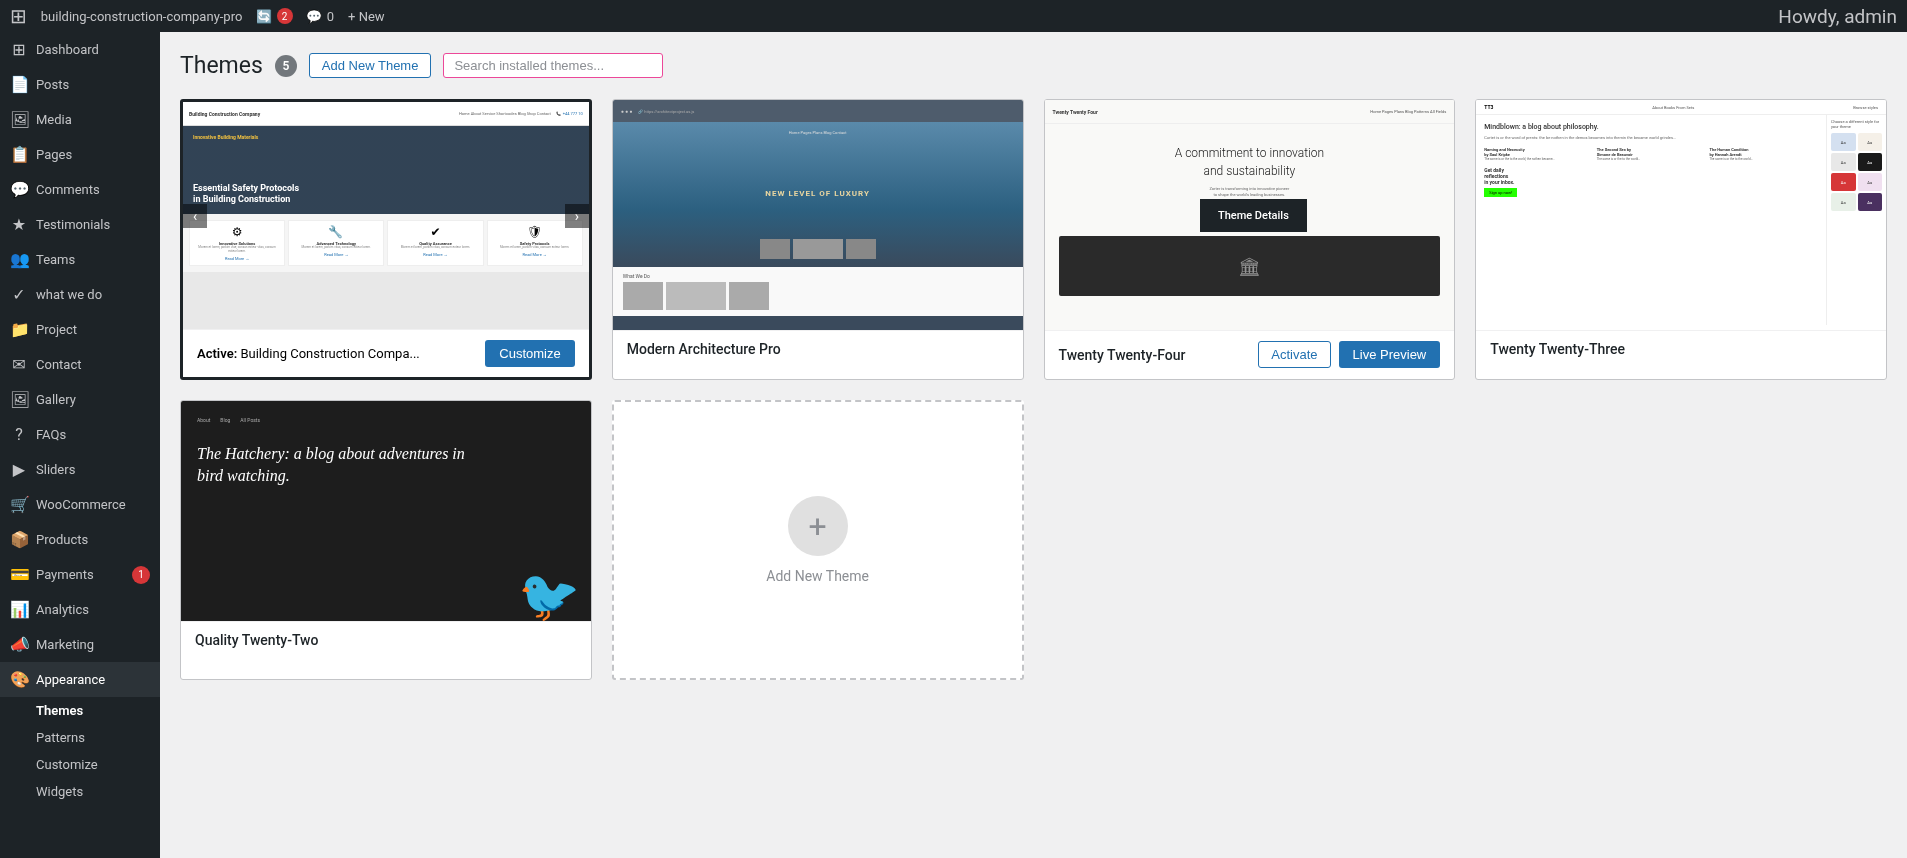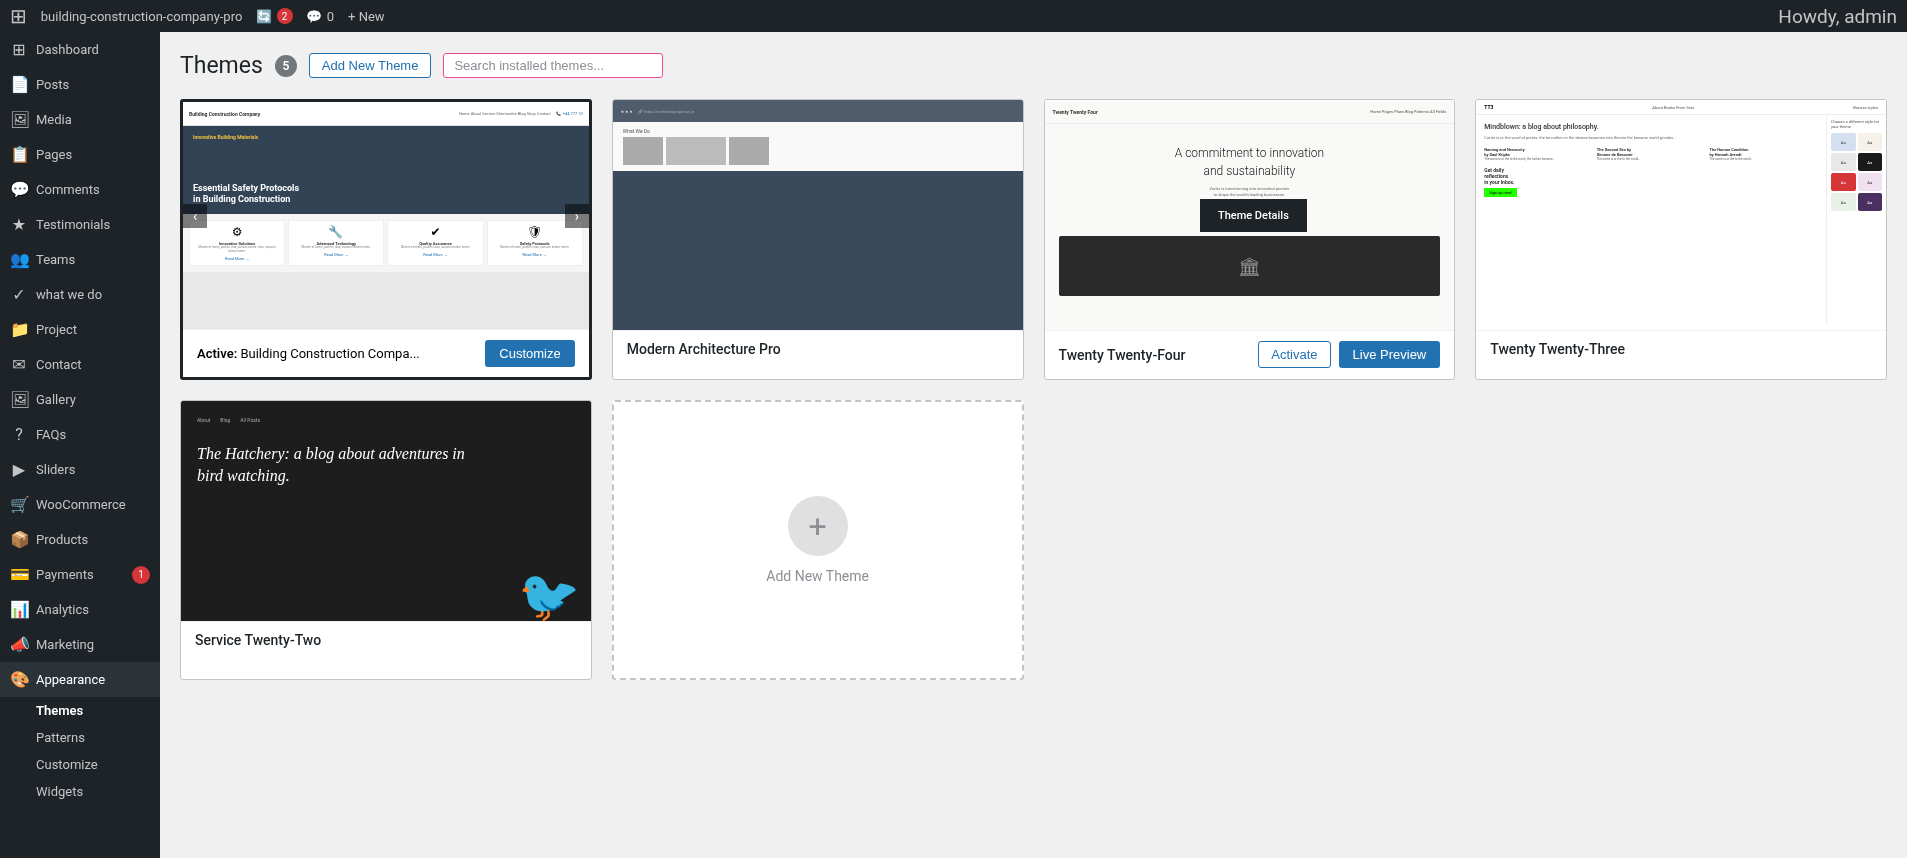--- a/index.html
+++ b/index.html
@@ -443,20 +443,29 @@
           <div class="theme-overlay">
             <button class="overlay-btn overlay-btn-details">Theme Details</button>
             <button class="overlay-btn overlay-btn-activate">Activate</button>
             <button class="overlay-btn overlay-btn-live">Live Preview</button>
           </div>
           <div style="width:100%;height:100%;background:#3a4a5c;overflow:hidden;">
             <div style="background:rgba(255,255,255,0.1);height:22px;display:flex;align-items:center;padding:0 8px;gap:6px;">
               <span style="font-size:5px;color:#ccc;">● ● ●</span>
               <span style="font-size:4px;color:#aaa;">🔗 https://architectprojext.as.js</span>
             </div>
+            <div style="background:linear-gradient(180deg,#5a8aab 0%,#2c6080 60%,#3a4a5c 100%);height:145px;display:flex;flex-direction:column;align-items:center;justify-content:center;position:relative;">
+              <div style="position:absolute;top:8px;left:0;right:0;display:flex;justify-content:center;gap:8px;font-size:4px;color:#ddd;">Home Pages Plans Blog Contact</div>
+              <div style="font-size:8px;color:#e8d5a0;font-weight:bold;letter-spacing:1px;text-align:center;line-height:1.6;">NEW LEVEL OF LUXURY</div>
+              <div style="position:absolute;bottom:8px;display:flex;gap:3px;">
+                <div style="width:30px;height:20px;background:#888;"></div>
+                <div style="width:50px;height:20px;background:#999;"></div>
+                <div style="width:30px;height:20px;background:#888;"></div>
+              </div>
+            </div>
             <div style="padding:6px 10px;background:#f9f9f9;">
               <div style="font-size:5px;color:#555;margin-bottom:3px;">What We Do</div>
               <div style="display:flex;gap:3px;">
                 <div style="width:40px;height:28px;background:#aaa;"></div>
                 <div style="width:60px;height:28px;background:#bbb;"></div>
                 <div style="width:40px;height:28px;background:#aaa;"></div>
               </div>
             </div>
           </div>
         </div>
@@ -568,21 +577,21 @@
             <div style="display:flex;gap:10px;font-size:5px;color:#aaa;margin-bottom:20px;">
               <span>About</span>
                 <span>Blog</span>
                 <span>All Posts</span>
             </div>
             <div style="font-family:Georgia,serif;font-size:16px;color:#fff;line-height:1.35;font-style:italic;font-weight:400;max-width:75%;">The Hatchery: a blog about adventures in bird watching.</div>
             <div style="position:absolute;bottom:0;right:10px;font-size:50px;line-height:1;">🐦</div>
           </div>
         </div>
         <div class="theme-footer">
-          <span class="theme-name">Service Twenty-Two</span>
+          <span class="theme-name">Quality Twenty-Two</span>
         </div>
       </div>
 
       <div class="add-theme-card theme-card-row2">
         <div class="add-theme-plus">+</div>
         <div class="add-theme-label">Add New Theme</div>
       </div>
 
     </div>
   </main>

